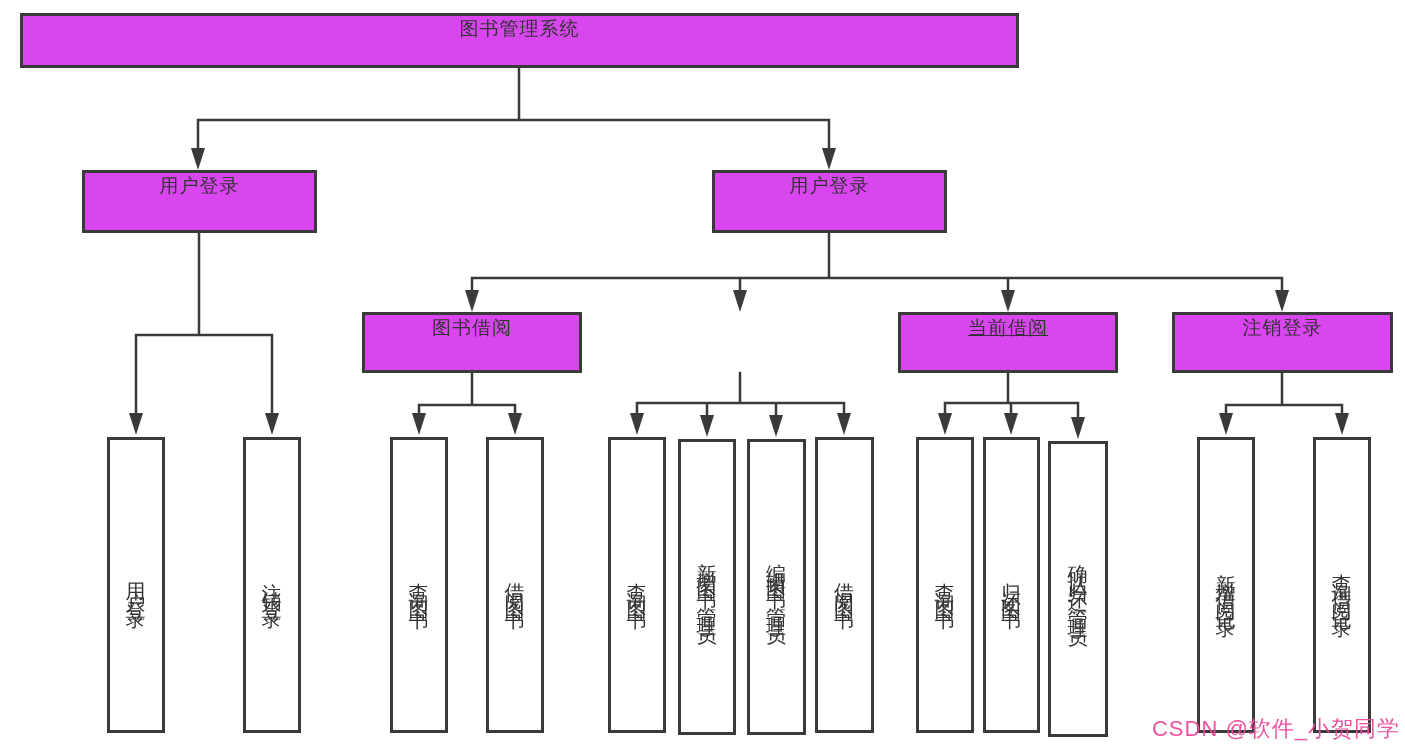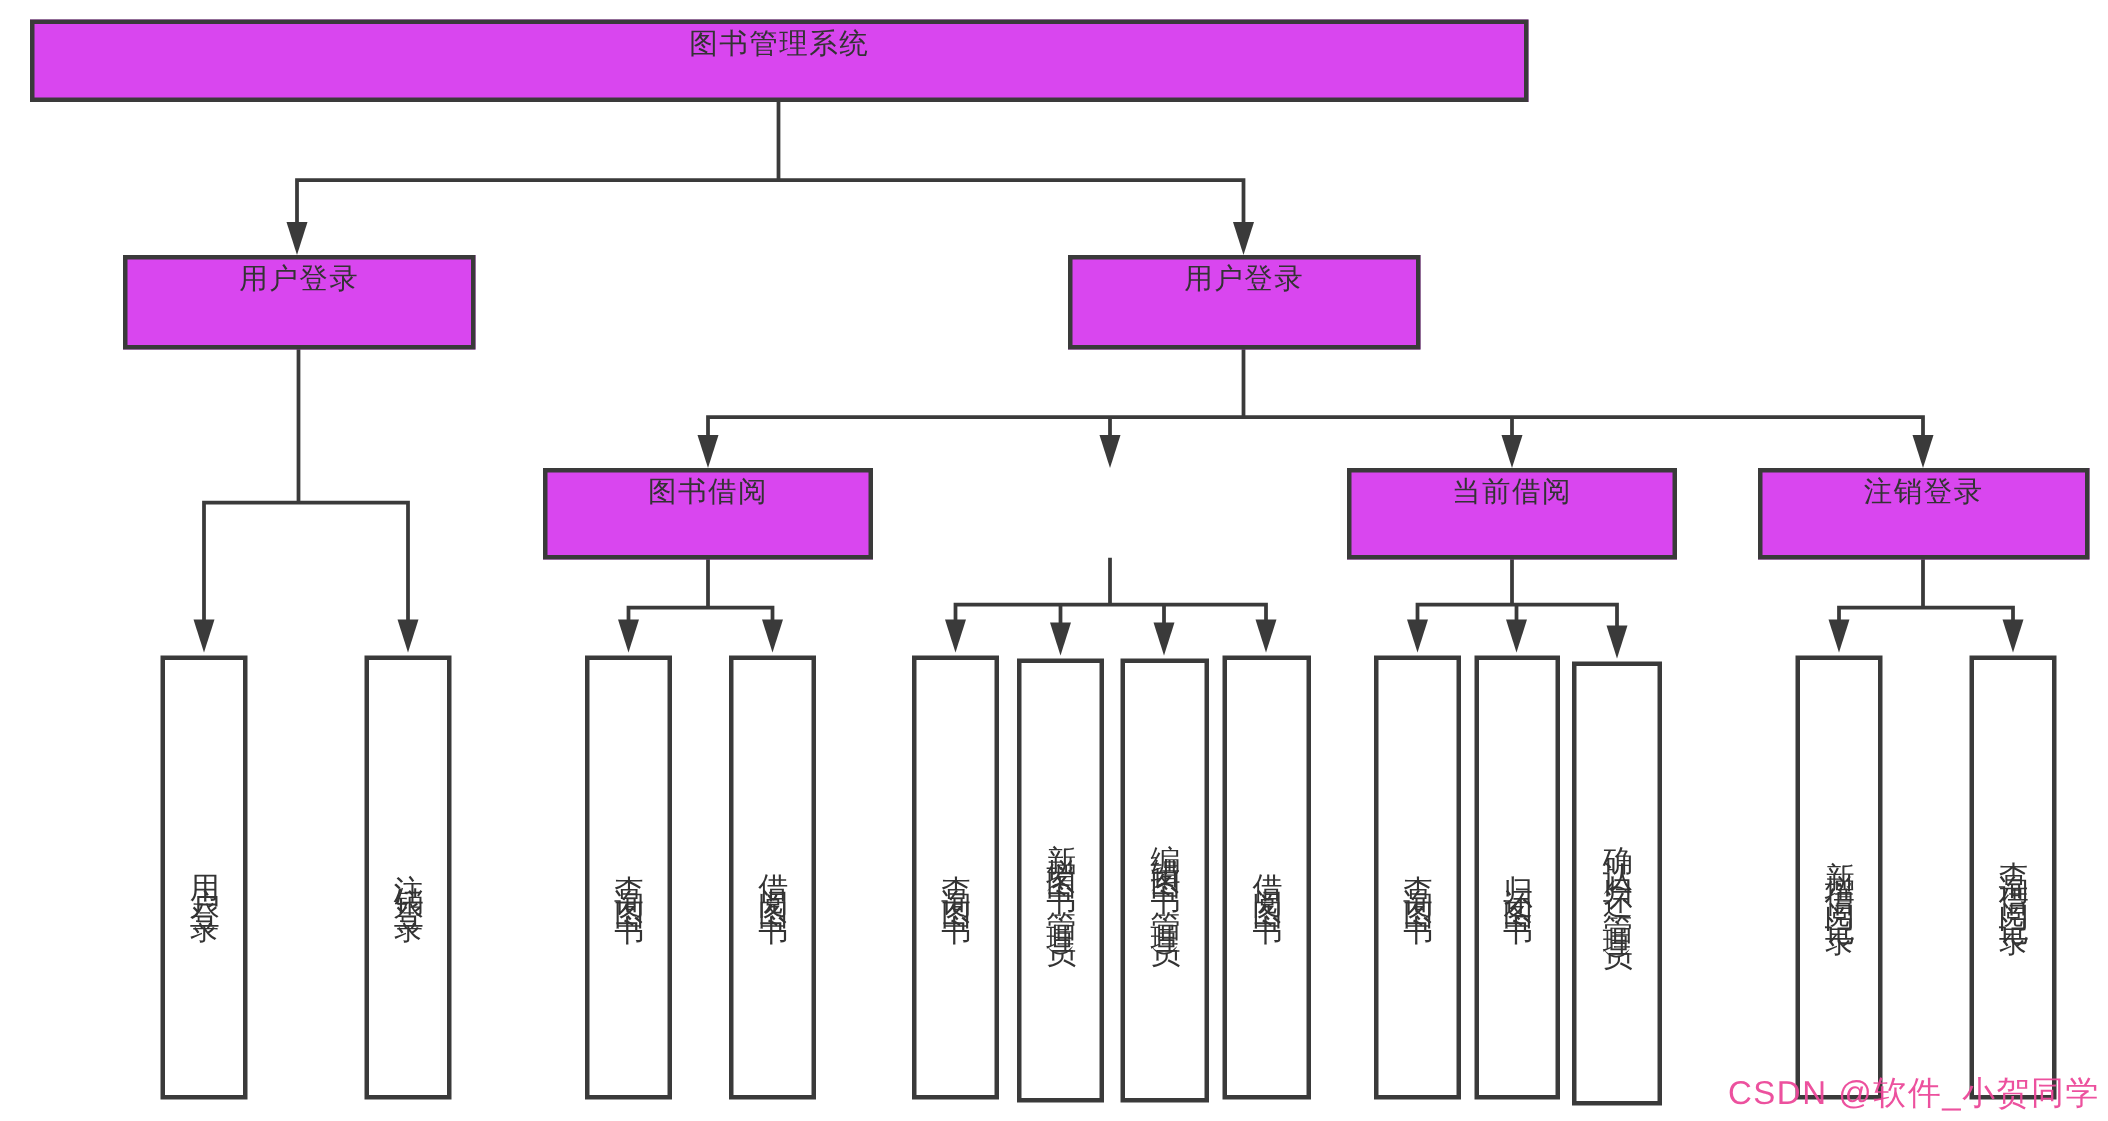--- a/index.html
+++ b/index.html
@@ -112,21 +112,21 @@
   <div class="hbox" style="left:82px;top:170px;width:235px;height:63px;">
     <span>用户登录</span>
   </div>
   <div class="hbox" style="left:712px;top:170px;width:235px;height:63px;">
     <span>用户登录</span>
   </div>
 
   <div class="hbox" style="left:362px;top:312px;width:220px;height:61px;">
     <span>图书借阅</span>
   </div>
-  <div class="hbox" style="left:898px;top:312px;width:220px;height:61px;">
+  <div class="hbox" style="left:898px;top:312px;width:220px;height:61px;text-decoration:underline;">
     <span>当前借阅</span>
   </div>
   <div class="hbox" style="left:1172px;top:312px;width:221px;height:61px;">
     <span>注销登录</span>
   </div>
 
   <div class="vbox" style="left:107px;top:437px;width:58px;height:296px;">
     <span class="vtext">用户登录</span>
   </div>
   <div class="vbox" style="left:243px;top:437px;width:58px;height:296px;">

